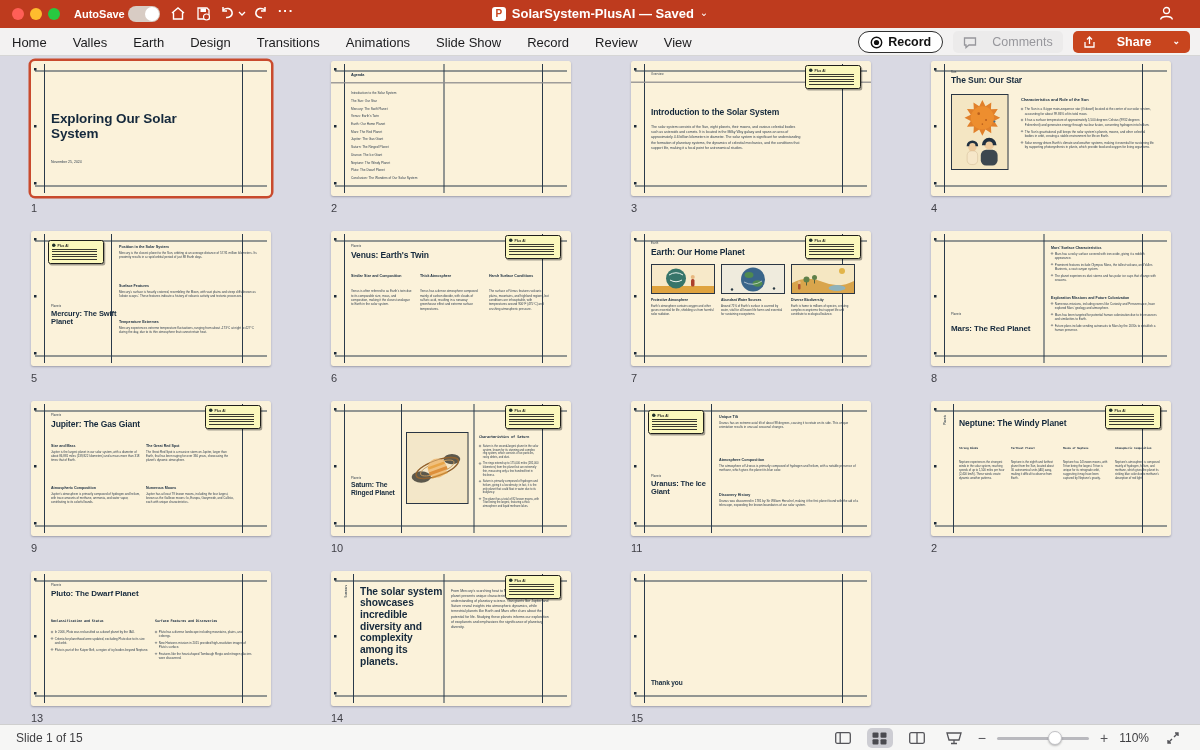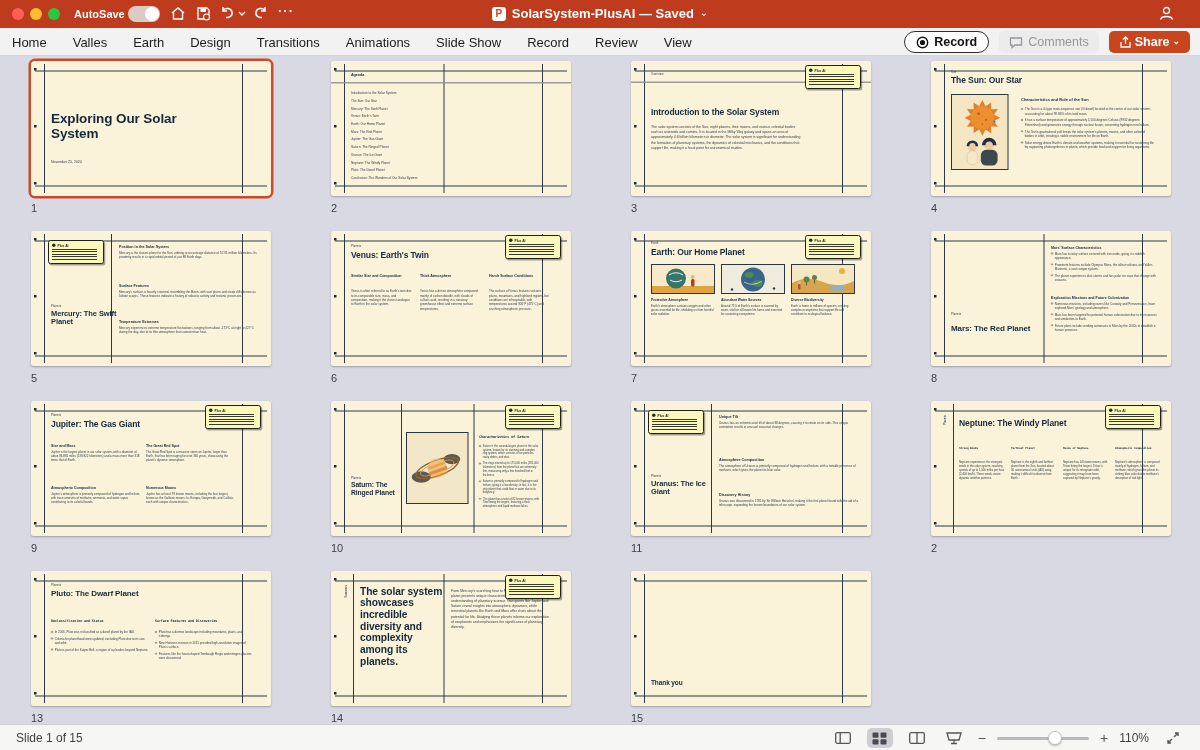--- a/index.html
+++ b/index.html
@@ -25,22 +25,22 @@
   .search { position:absolute; left:878px; top:4px; width:212px; height:20px; background:rgba(0,0,0,0.18); border-radius:6px; display:flex; align-items:center; gap:6px; padding:0 8px; }
   .search span { font-size:12px; color:rgba(255,255,255,0.85); }
   .account { position:absolute; left:1158px; top:5px; }
 
   
   .ribbon { position:absolute; left:0; top:28px; width:1200px; height:28px; background:#F3F2F2; border-bottom:1px solid #D6D6D6; }
   .tabs { position:absolute; left:12px; top:0; height:28px; display:flex; gap:26px; align-items:center; }
   .tab { font-size:13px; color:#1b1b1d; cursor:default; white-space:nowrap; }
   .ribbon-right { position:absolute; right:10px; top:3px; display:flex; gap:10px; align-items:center; }
   .btn-record { display:flex; align-items:center; gap:5px; height:22px; padding:0 11px; background:#fff; border:1.5px solid #2f2f2f; border-radius:12px; font-size:12.5px; font-weight:600; color:#111; }
-  .btn-comments { display:flex; align-items:center; gap:5px; height:22px; padding:0 10px; background:#ECEBEB; border-radius:5px; font-size:12.5px; color:#97979C; }
-  .btn-share { display:flex; align-items:center; gap:3px; height:22px; padding:0 10px; background:#C8451E; border-radius:5px; font-size:12.5px; font-weight:600; color:#fff; }
+  .btn-comments { display:flex; align-items:center; gap:15px; height:22px; padding:0 10px; background:#ECEBEB; border-radius:5px; font-size:12.5px; color:#97979C; }
+  .btn-share { display:flex; align-items:center; gap:21px; height:22px; padding:0 10px; background:#C8451E; border-radius:5px; font-size:12.5px; font-weight:600; color:#fff; }
   .share-chev { font-size:9px; margin-top:-2px; }
 
   
   .sorter { position:absolute; left:0; top:56px; width:1200px; height:668px; background:#D9D9E3; overflow:hidden; }
   .slide { position:absolute; width:240px; height:135px; background:#FBF2DA; border-radius:2.5px; box-shadow:0 1px 2px rgba(20,20,40,.3); overflow:hidden; }
   .slide.selected { box-shadow:0 0 0 2.5px #C94A2D, 0 1px 2px rgba(20,20,40,.3); border-radius:4px; }
   .inner { position:absolute; left:0; top:0; width:480px; height:270px; transform:scale(.5); transform-origin:0 0; color:#2E3D4C; }
   .slide-num { position:absolute; font-size:11px; color:#3F3F46; }
 
   

